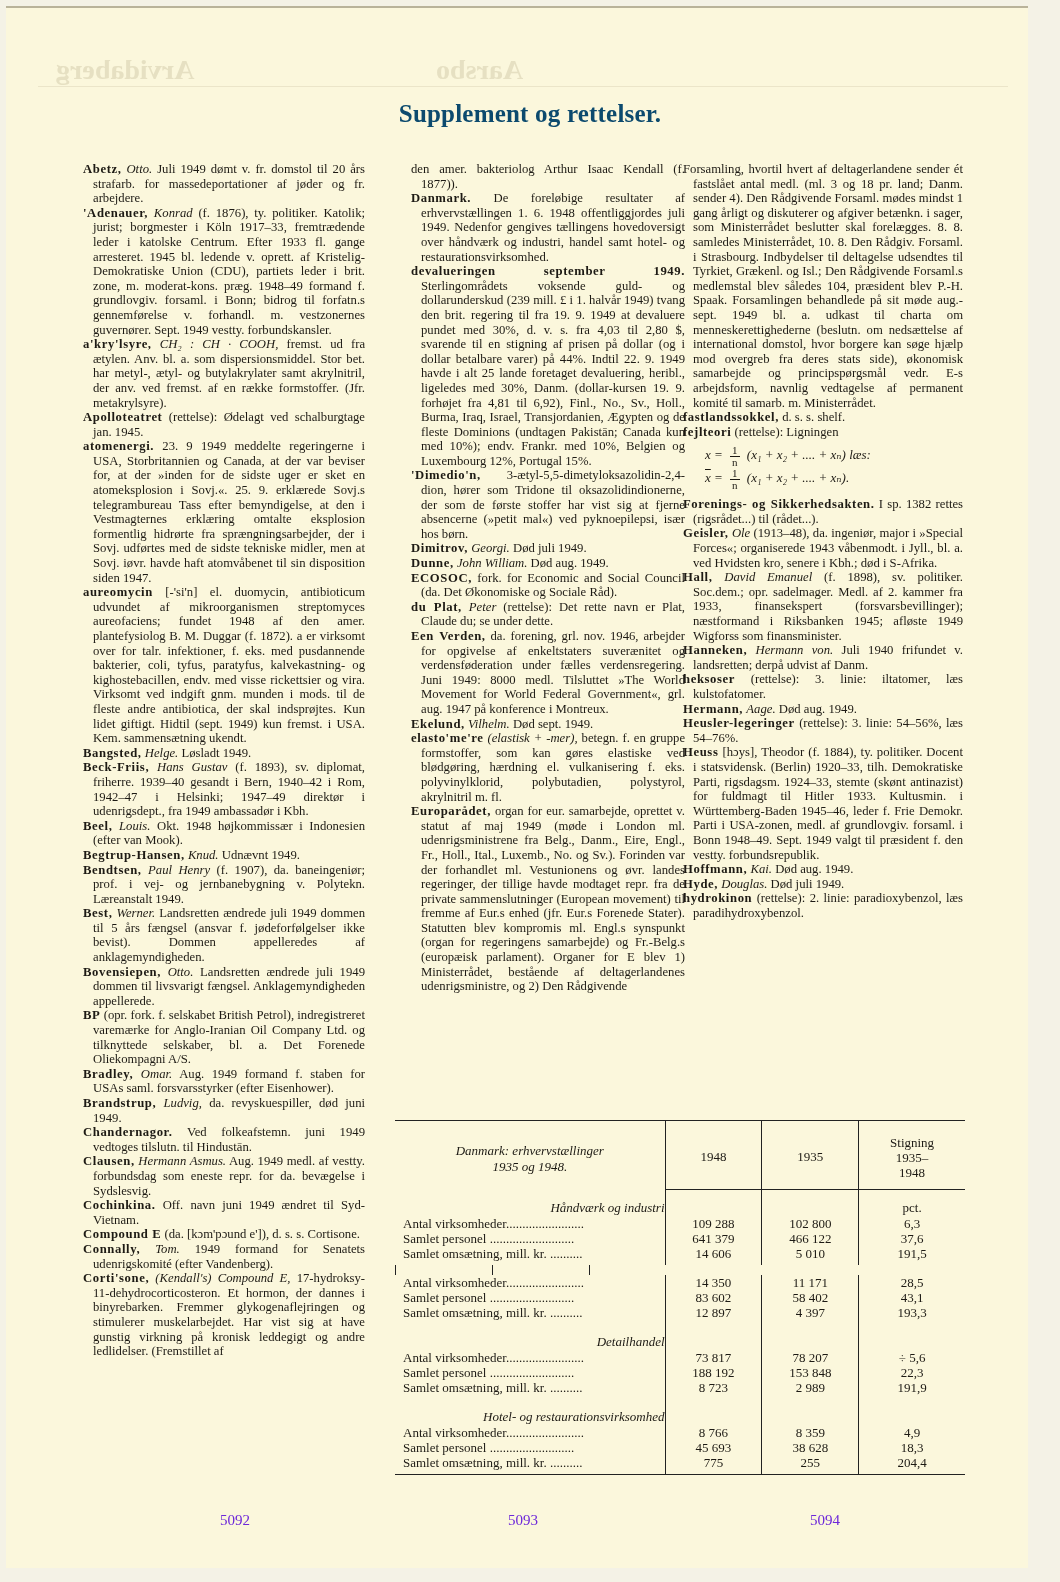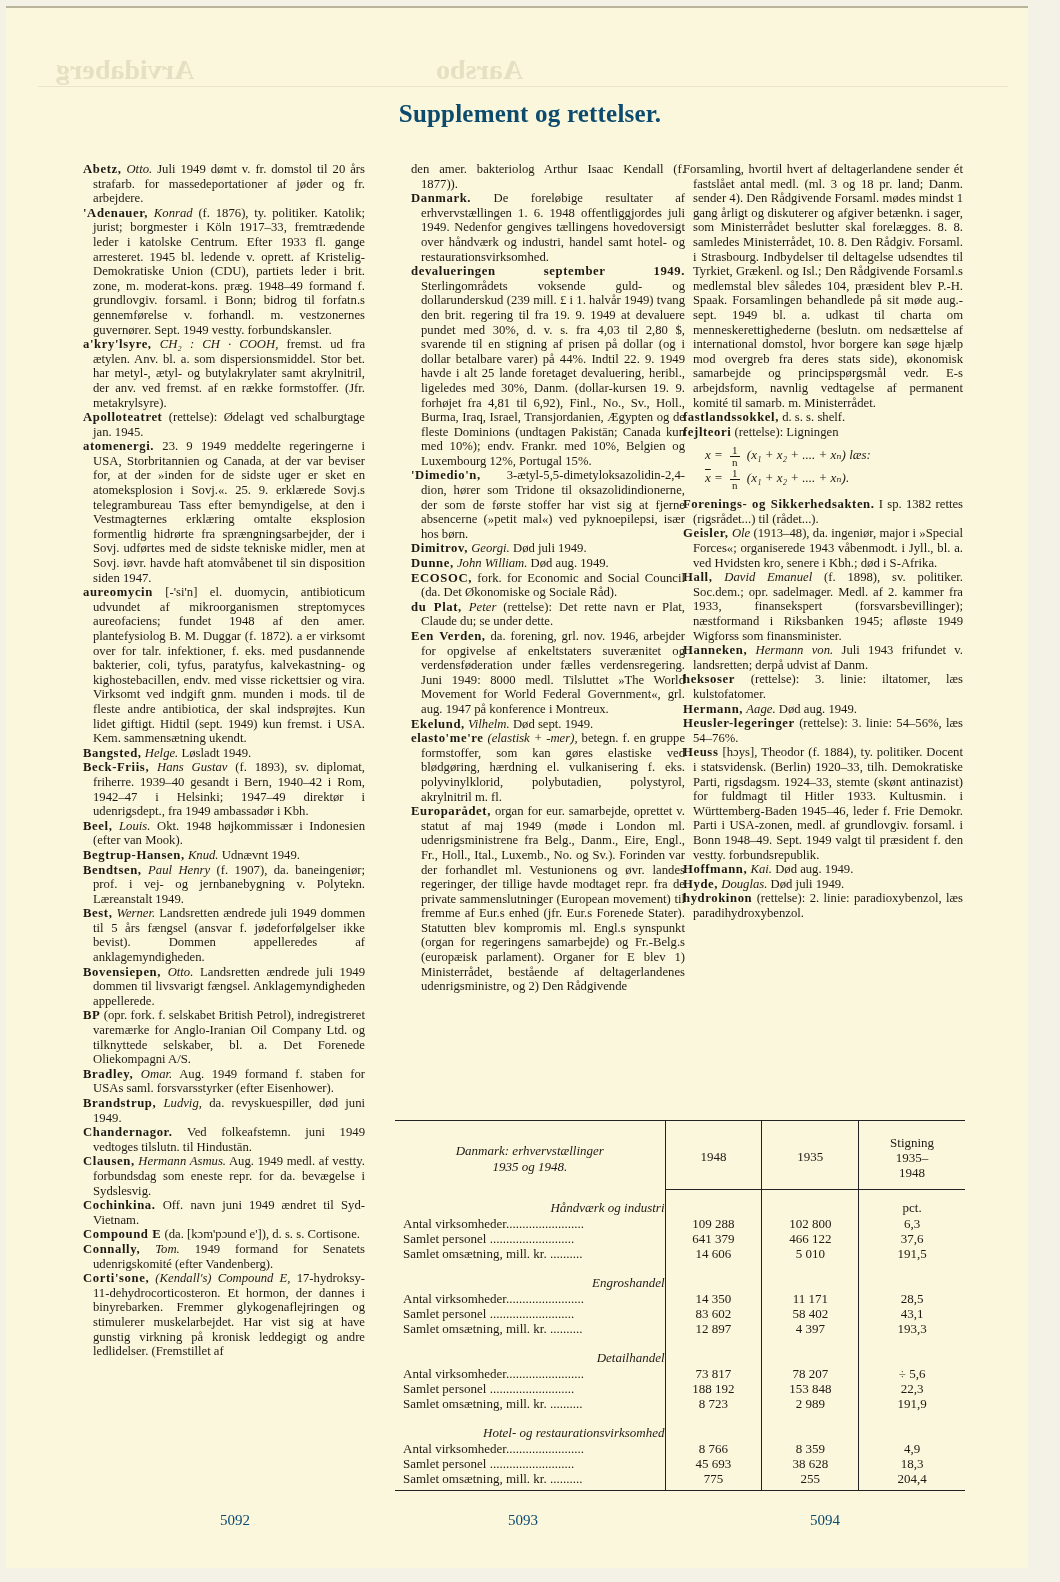--- a/index.html
+++ b/index.html
@@ -40,21 +40,21 @@
   .tbl .stig { padding-top:14px; line-height:15px; }
   .tbl .hrule { margin-left:270px; border-top:1.5px solid #222; }
   .sec { display:flex; }
   .sec .lab { width:270px; }
   .sec .num { border-left:1.5px solid #222; text-align:center; line-height:15px; }
   .sec .stitle { font-style:italic; text-align:right; padding-top:10px; line-height:16px; }
   .row { display:flex; height:15px; line-height:15px; }
   .row .rl { width:262px; padding-left:8px; white-space:nowrap; overflow:hidden; }
   .row .rv { border-left:1.5px solid #222; text-align:center; }
   .pct { text-align:center; }
-  .pageno { position:absolute; top:1512px; font-size:15px; color:#0c4a6e; }
+  .pageno { position:absolute; top:1512px; font-size:15px; color:#6d28d9; }
 </style>
 </head>
 <body>
 
 <div class="page">
   <div class="ghost l">Arvidaberg</div>
   <div class="ghost r">Aarsbo</div>
   <div class="ghostline"></div>
 </div>
 
@@ -114,21 +114,21 @@
       <span class="bar">x</span>
       <span>=</span>
       <span class="frac"><span class="num">1</span><span>n</span></span>
       <span>(x₁ + x₂ + .... + xₙ).</span>
     </div>
   </div>
   <div>
       <p class="entry"><span class="hw">Forenings- og Sikkerhedsakten.</span> <span>I sp. 1382 rettes (rigsrådet...) til (rådet...).</span> </p>
       <p class="entry"><span class="hw">Geisler,</span> <span class="it">Ole</span> <span>(1913–48), da. ingeniør, major i »Special Forces«; organiserede 1943 våbenmodt. i Jyll., bl. a. ved Hvidsten kro, senere i Kbh.; død i S-Afrika.</span> </p>
       <p class="entry"><span class="hw">Hall,</span> <span class="it">David Emanuel</span> <span>(f. 1898), sv. politiker. Soc.dem.; opr. sadelmager. Medl. af 2. kammer fra 1933, finansekspert (forsvarsbevillinger); næstformand i Riksbanken 1945; afløste 1949 Wigforss som finansminister.</span> </p>
-      <p class="entry"><span class="hw">Hanneken,</span> <span class="it">Hermann von.</span> <span>Juli 1943 frifundet v. landsretten; derpå udvist af Danm.</span> </p>
+      <p class="entry"><span class="hw">Hanneken,</span> <span class="it">Hermann von.</span> <span>Juli 1940 frifundet v. landsretten; derpå udvist af Danm.</span> </p>
       <p class="entry"><span class="hw">heksoser</span> <span>(rettelse): 3. linie: iltatomer, læs kulstofatomer.</span> </p>
       <p class="entry"><span class="hw">Hermann,</span> <span class="it">Aage.</span> <span>Død aug. 1949.</span> </p>
       <p class="entry"><span class="hw">Heusler-legeringer</span> <span>(rettelse): 3. linie: 54–56%, læs 54–76%.</span> </p>
       <p class="entry"><span class="hw">Heuss</span> <span>[hɔys], Theodor (f. 1884), ty. politiker. Docent i statsvidensk. (Berlin) 1920–33, tilh. Demokratiske Parti, rigsdagsm. 1924–33, stemte (skønt antinazist) for fuldmagt til Hitler 1933. Kultusmin. i Württemberg-Baden 1945–46, leder f. Frie Demokr. Parti i USA-zonen, medl. af grundlovgiv. forsaml. i Bonn 1948–49. Sept. 1949 valgt til præsident f. den vestty. forbundsrepublik.</span> </p>
       <p class="entry"><span class="hw">Hoffmann,</span> <span class="it">Kai.</span> <span>Død aug. 1949.</span> </p>
       <p class="entry"><span class="hw">Hyde,</span> <span class="it">Douglas.</span> <span>Død juli 1949.</span> </p>
       <p class="entry"><span class="hw">hydrokinon</span> <span>(rettelse): 2. linie: paradioxybenzol, læs paradihydroxybenzol.</span> </p>
     </div>
 </div>
 
@@ -172,21 +172,20 @@
         <div class="rv w2">5 010</div>
         <div class="rv w3">191,5</div>
       </div>
       <div class="sec">
         <div class="lab" style="height:4px"></div>
         <div class="num w1"></div>
         <div class="num w2"></div>
         <div class="num w3"></div>
       </div>
       <div class="sec">
-        <div class="lab stitle">Engroshandel</div>
         <div class="num w1" style="padding-top: 10px;"></div>
         <div class="num w2" style="padding-top: 10px;"></div>
         <div class="num w3" style="padding-top: 10px;"></div>
       </div>
       <div class="row">
         <div class="rl">Antal virksomheder........................</div>
         <div class="rv w1">14 350</div>
         <div class="rv w2">11 171</div>
         <div class="rv w3">28,5</div>
       </div>

